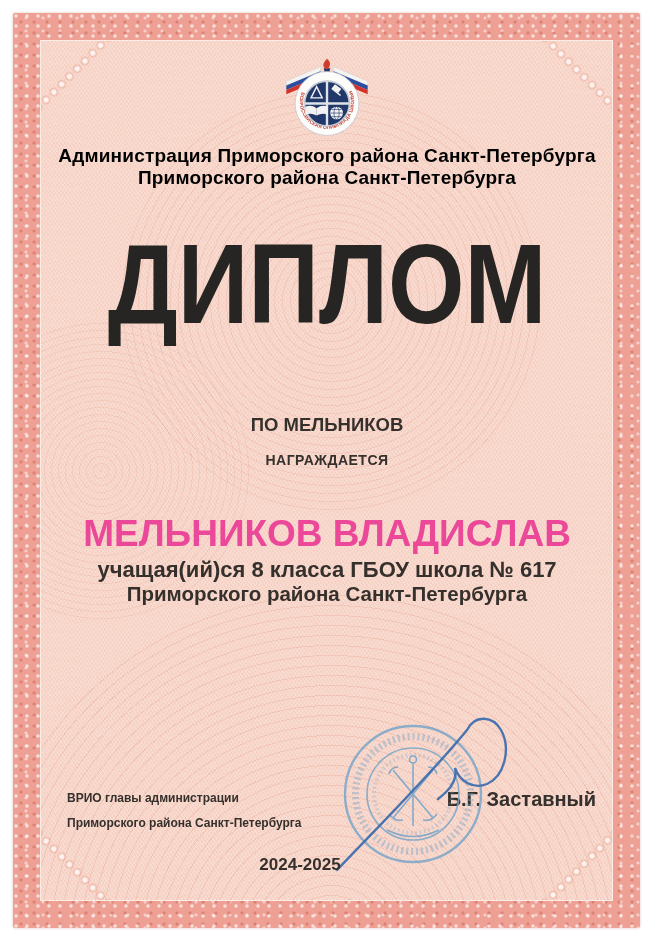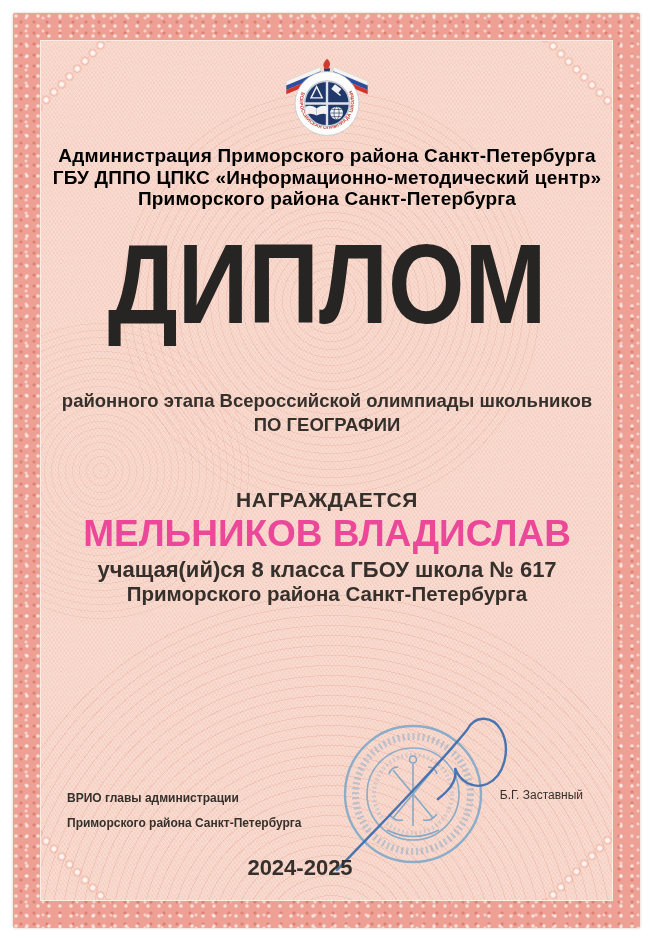--- a/index.html
+++ b/index.html
@@ -48,27 +48,27 @@
 
   .layer{position:absolute;inset:0;}
   .ctext{position:absolute;left:0;right:0;text-align:center;font-weight:700;}
 
   .emblem-wrap{position:absolute;left:0;right:0;top:54px;display:flex;justify-content:center;}
   .org{top:145px;font-size:19px;line-height:21.5px;letter-spacing:0.2px;color:#000000;}
   .title{top:227px;font-size:113px;line-height:114px;color:#262523;transform:scaleX(0.87);letter-spacing:0;}
   .status{top:366px;font-size:18px;}
   .stage{top:390px;font-size:18.5px;}
   .subject{top:414px;font-size:18.5px;}
-  .awarded{top:452px;font-size:21px;letter-spacing:0.5px;margin-top:36px;}
+  .awarded{top:452px;font-size:14px;letter-spacing:0.5px;}
   .name{top:514px;font-size:37px;line-height:40px;color:#ec4899;}
   .school{top:557px;font-size:22px;}
   .district{top:582px;font-size:20.5px;}
   .official{position:absolute;left:67px;top:786px;font-size:12px;line-height:24.5px;font-weight:700;text-align:left;}
-  .signer{position:absolute;right:71px;top:788px;font-size:12px;font-weight:400;}
-  .year{top:855px;font-size:22px;padding-right:54px;}
+  .signer{position:absolute;right:58px;top:788px;font-size:20px;font-weight:700;}
+  .year{top:855px;font-size:17px;padding-right:54px;}
   .stamp-wrap{position:absolute;left:325px;top:706px;width:190px;height:175px;}
 </style>
 </head>
 <body>
 
 <div class="page">
 
   <div class="sheet">
     <div class="content">
       <div class="rosette r1"></div>
@@ -122,28 +122,26 @@
         <g>
           <circle cx="77" cy="74" r="8" fill="#f2f2f2"></circle>
           <ellipse cx="77" cy="74" rx="3.2" ry="8" fill="none" stroke="#21386b" stroke-width="0.8"></ellipse>
           <path d="M69.3 74 h15.4 M71 69.5 h12 M71 78.5 h12" stroke="#21386b" stroke-width="0.8"></path>
         </g>
       </svg>
     </div>
 
     <div class="ctext org">
       <div>Администрация Приморского района Санкт-Петербурга</div>
-      <div>ГБУ ДППО ЦПКС «Информационно-методический центр»</div>
       <div>Приморского района Санкт-Петербурга</div>
     </div>
 
     <div class="ctext title">ДИПЛОМ</div>
 
-    <div class="ctext stage">районного этапа Всероссийской олимпиады школьников</div>
-    <div class="ctext subject">ПО ГЕОГРАФИИ</div>
+    <div class="ctext subject">ПО МЕЛЬНИКОВ</div>
     <div class="ctext awarded">НАГРАЖДАЕТСЯ</div>
 
     <div class="ctext name">МЕЛЬНИКОВ ВЛАДИСЛАВ</div>
     <div class="ctext school">учащая(ий)ся 8 класса ГБОУ школа № 617</div>
     <div class="ctext district">Приморского района Санкт-Петербурга</div>
 
     <div class="official">
       <div>ВРИО главы администрации</div>
       <div>Приморского района Санкт-Петербурга</div>
     </div>

